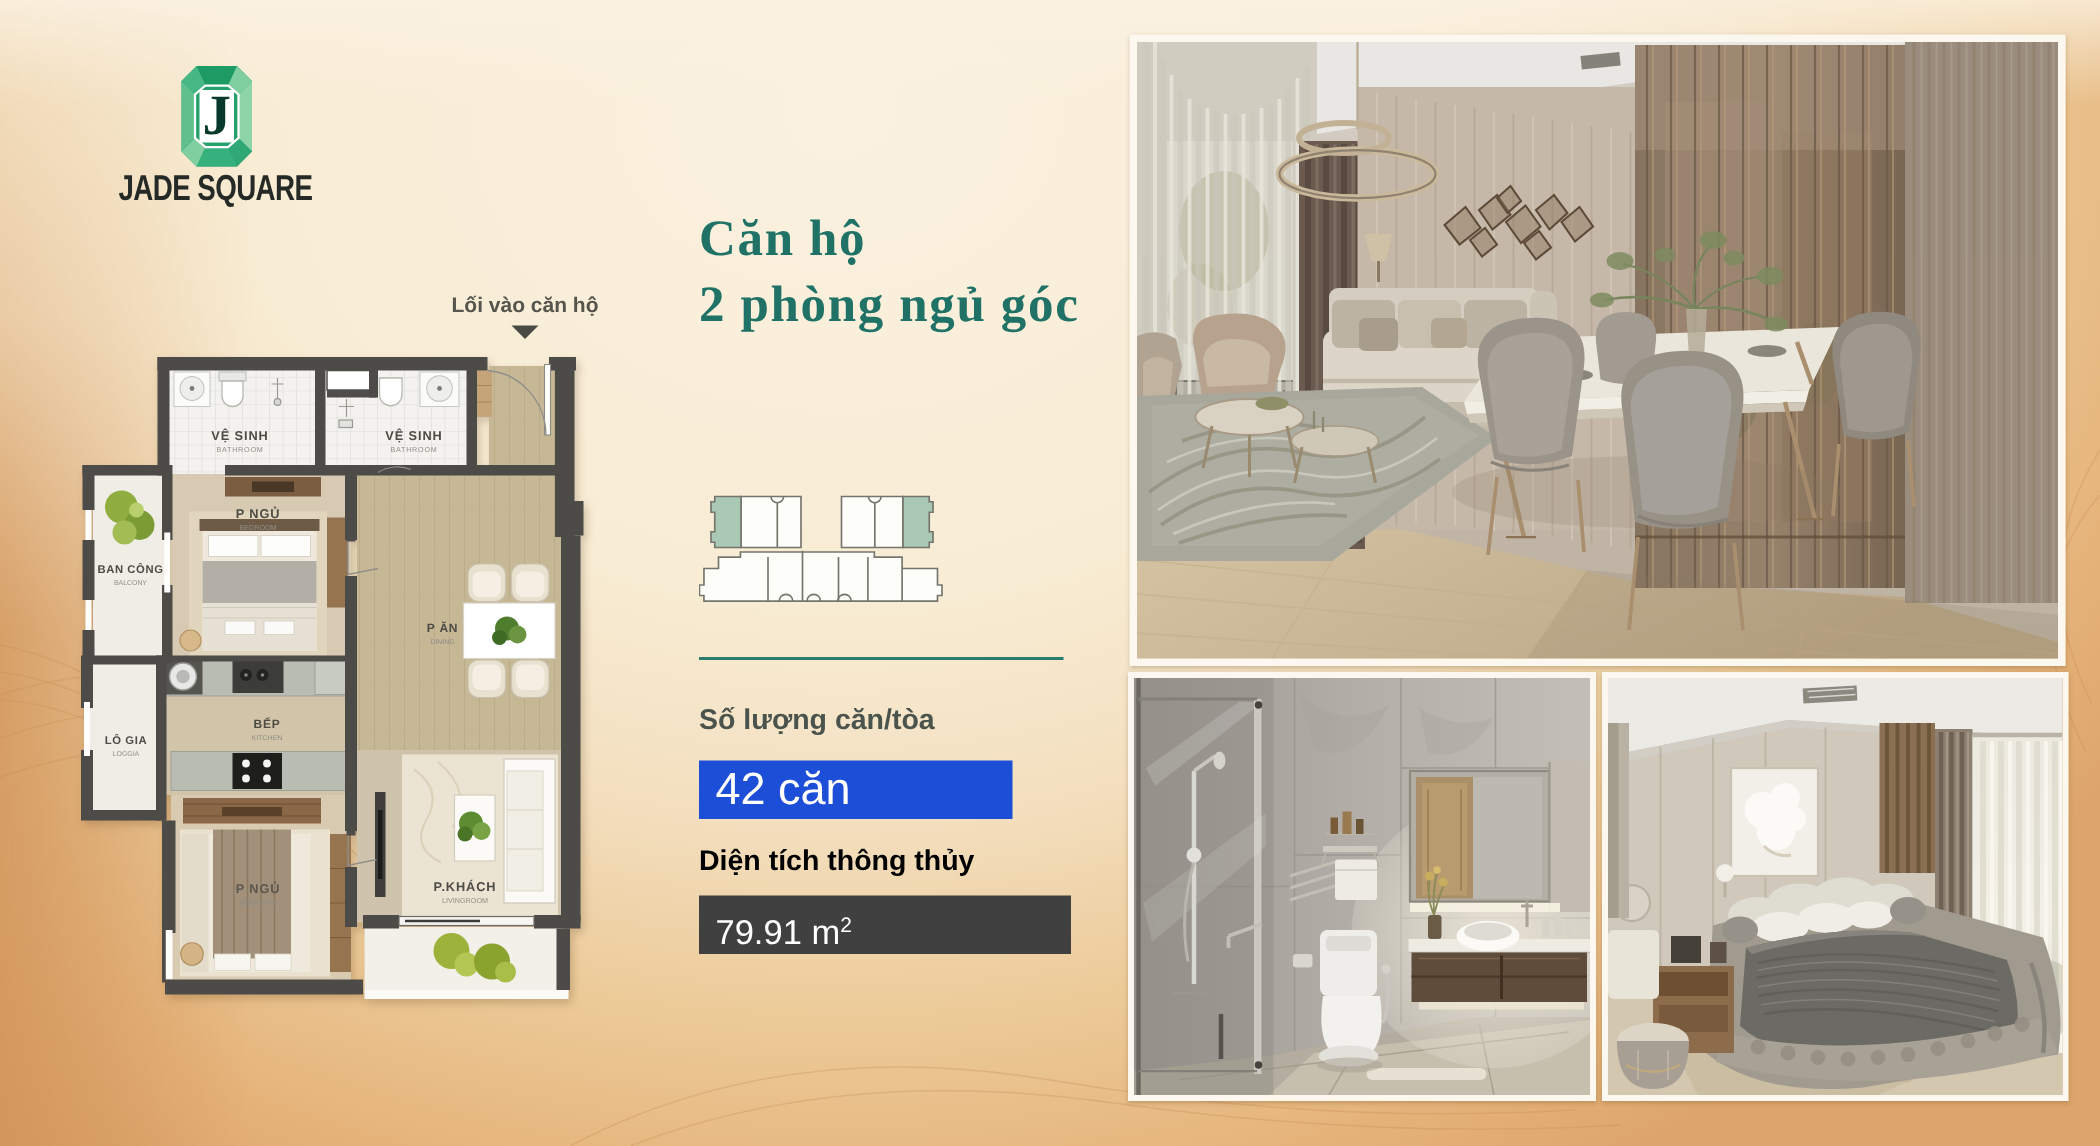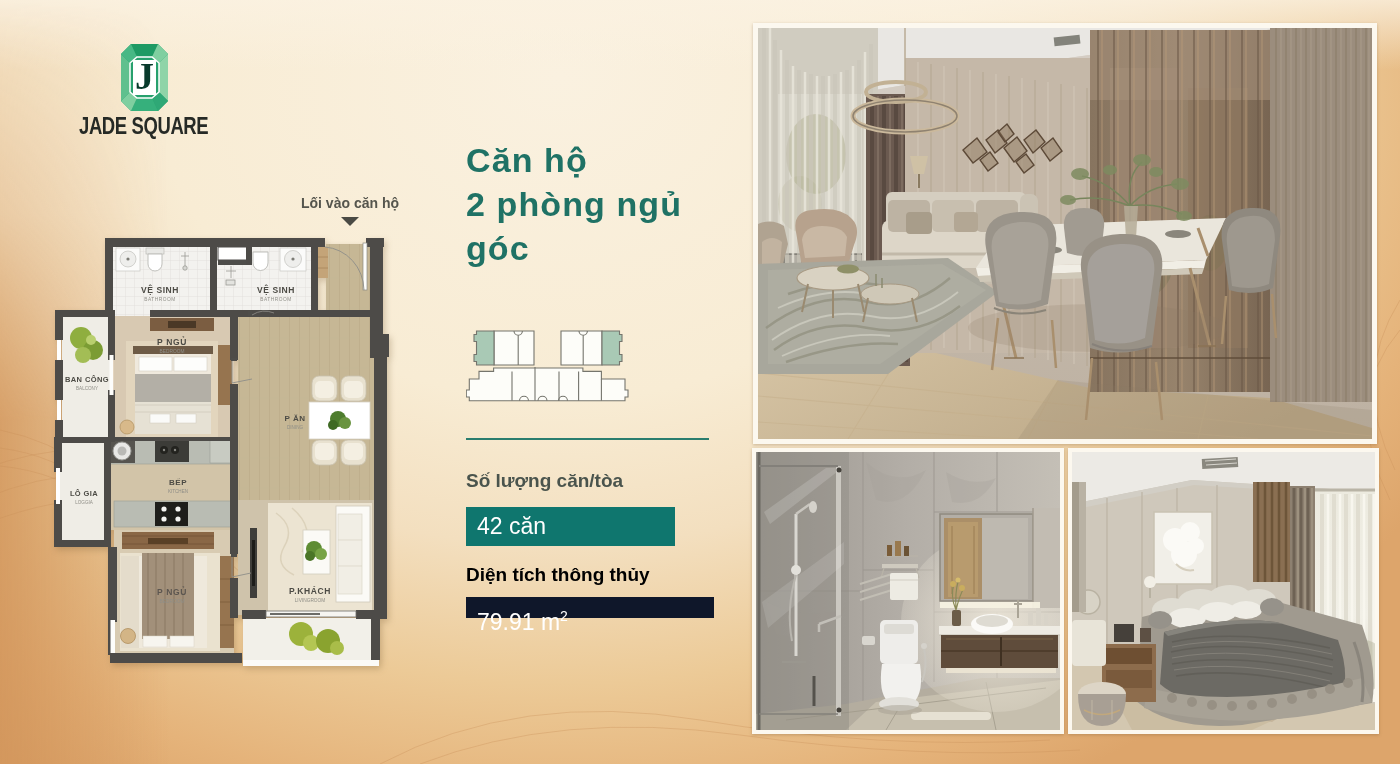--- a/index.html
+++ b/index.html
@@ -378,21 +378,21 @@
 
     <text x="172" y="595" font-size="8.5" font-weight="bold" letter-spacing="0.6" fill="#5c5650">P NGỦ</text>
     <text x="172" y="603" font-size="4.8" fill="#8f8e87">BEDROOM</text>
 
     <text x="310" y="594" font-size="8.5" font-weight="bold" letter-spacing="0.6">P.KHÁCH</text>
     <text x="310" y="602" font-size="4.8" fill="#8f8e87">LIVINGROOM</text>
   </g>
 </svg>
 
 <div class="abs" style="left:466px;top:138px;width:290px;
-  font-family:Liberation Sans, sans-serif;font-weight:bold;font-size:34px;
+  font-family:Liberation Serif, serif;font-weight:bold;font-size:34px;
   line-height:44px;color:#1f7265;letter-spacing:1.1px;">Căn hộ<br>2 phòng ngủ góc</div>
 
 <svg class="abs" style="left:466px;top:328px" width="166" height="78" viewBox="0 0 166 78">
   <g stroke="#75756d" stroke-width="1.1" fill="#fdfdf9" stroke-linejoin="miter">
 
     <path d="M28,3 H68 V37 H28 Z"></path>
     <path d="M48,3 a4.2,4.2 0 0 0 8.4,0 M52.2,7.2 V37" fill="none"></path>
 
     <path d="M10.5,3 H28 V37 H10.5 V33.5 H8 V26.5 H10.5 V13.5 H8 V6.5 H10.5 Z" fill="#a9c9b5"></path>
 
@@ -406,26 +406,26 @@
     <path d="M46,43.4 V72.7 M69,39.1 V72.7 M93,43.4 V72.7 M112.6,43.4 V72.7 M135.4,51 V72.7" fill="none"></path>
 
     <path d="M53.5,72.7 a4.5,4.5 0 0 0 9,0 M72,72.7 a4.5,4.5 0 0 0 9,0 M92.5,72.7 a4.5,4.5 0 0 0 9,0" fill="none" transform="scale(1,-1) translate(0,-145.4)"></path>
   </g>
 </svg>
 
 <div class="abs" style="left:466px;top:438px;width:243px;height:1.5px;background:#2a7d6e;"></div>
 
 <div class="abs" style="left:466px;top:470px;font-size:19px;font-weight:bold;color:#4a544d;">Số lượng căn/tòa</div>
 
-<div class="abs" style="left:466px;top:507px;width:198px;height:39px;background:#0f766e;
-  color:#fff;font-size:23px;line-height:39px;padding-left:11px;">42 căn</div>
+<div class="abs" style="left:466px;top:507px;width:198px;height:39px;background:#1d4ed8;
+  color:#fff;font-size:30px;line-height:39px;padding-left:11px;">42 căn</div>
 
 <div class="abs" style="left:466px;top:564px;font-size:19px;font-weight:bold;color:#000000;">Diện tích thông thủy</div>
 
-<div class="abs" style="left:466px;top:597px;width:237px;height:21px;background:#0f172a;
+<div class="abs" style="left:466px;top:597px;width:237px;height:39px;background:#404040;
   color:#fff;font-size:23px;line-height:39px;padding-left:11px;">79.91 m<sup style="font-size:14px;">2</sup></div>
 
 <div class="abs" style="left:753px;top:23px;width:614px;height:411px;border:5px solid #fcf8ef;box-shadow:0 1px 3px rgba(120,90,50,0.35);">
 <svg width="614" height="411" viewBox="0 0 614 411">
   <defs>
     <linearGradient id="p1wall" x1="0" y1="0" x2="0" y2="1">
       <stop offset="0" stop-color="#cdc2b4"></stop>
           <stop offset="1" stop-color="#bdb1a2"></stop>
     </linearGradient>
     <linearGradient id="p1floor" x1="0" y1="0" x2="1" y2="0.3">

